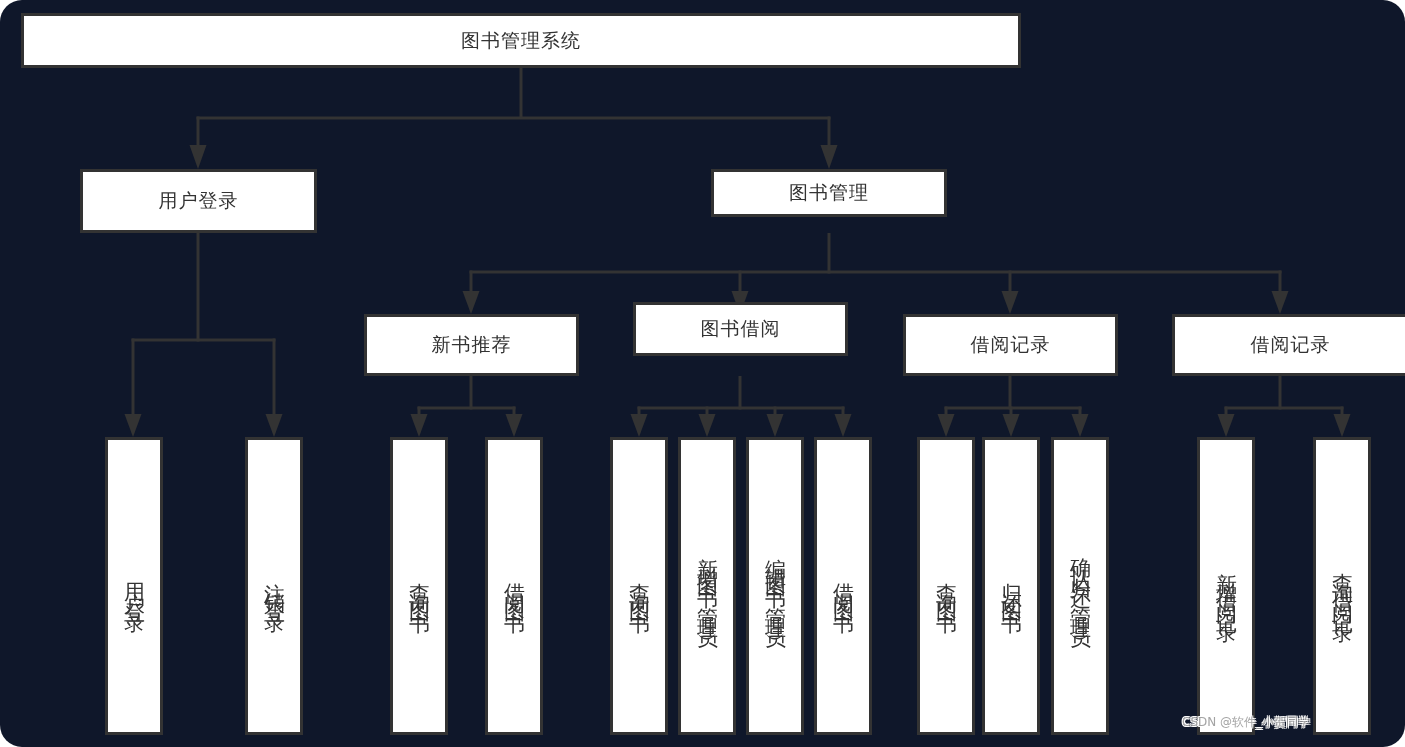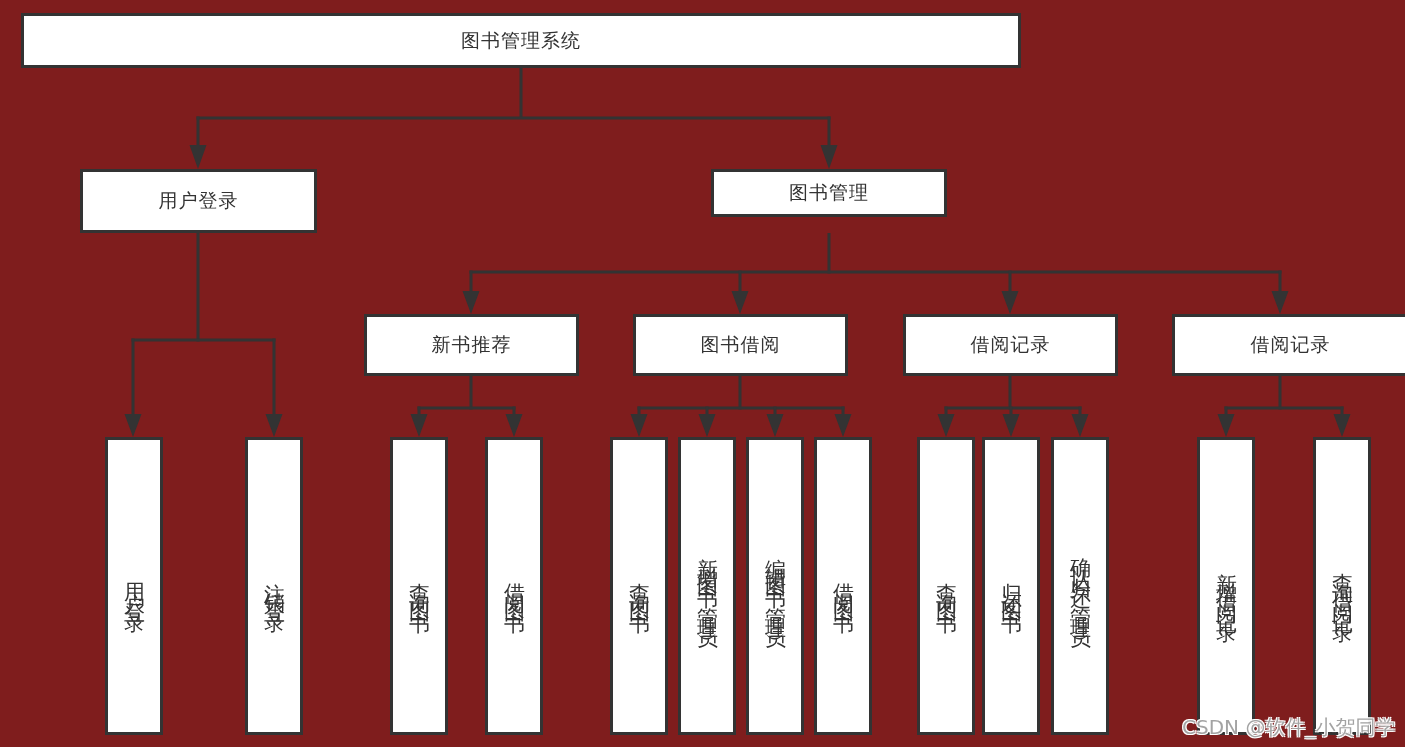--- a/index.html
+++ b/index.html
@@ -1,21 +1,22 @@
 <!DOCTYPE html>
 <html><head>
 <meta charset="utf-8">
 <style>
   html,body{margin:0;padding:0;background:#ffffff;}
   body{font-family:"DejaVu Sans","Liberation Sans",sans-serif;}
   .canvas{
     position:relative;
     width:1405px;height:747px;
-    background:#7f1d1d;
+    background:#0f172a;
     overflow:hidden;
+    border-radius:22px;
   }
   .connectors{position:absolute;left:0;top:0;z-index:0;}
   .ln{stroke:#333333;stroke-width:3;fill:none;}
   .ar{fill:#333333;stroke:none;}
   .box{
     position:absolute;
     box-sizing:border-box;
     background:#ffffff;
     border:3px solid #333333;
     color:#333333;
@@ -28,21 +29,21 @@
   .vbox{
     writing-mode:vertical-rl;
     text-orientation:mixed;
     font-size:21px;
     letter-spacing:10px;
     line-height:1;
   }
   .watermark{
     position:absolute;
     left:1182px;top:714px;
-    font-size:20px;
+    font-size:12px;
     color:#a3a3a3;
     z-index:3;
     white-space:nowrap;
     text-shadow:-1px -1px 0 #ffffff,1px -1px 0 #ffffff,-1px 1px 0 #ffffff,1px 1px 0 #ffffff;
   }
 </style>
 </head>
 <body>
 
 <div class="canvas">
@@ -122,21 +123,21 @@
       <polygon class="ar" points="1333.5,414 1350.5,414 1342,437"></polygon>
     </g>
   </svg>
 
   <div class="box root-box" style="left:21px;top:13px;width:1000px;height:55px;">图书管理系统</div>
 
   <div class="box hbox" style="left:80px;top:169px;width:237px;height:64px;">用户登录</div>
   <div class="box hbox" style="left:711px;top:169px;width:236px;height:48px;">图书管理</div>
 
   <div class="box hbox" style="left:364px;top:314px;width:215px;height:62px;">新书推荐</div>
-  <div class="box hbox" style="left:633px;top:314px;width:215px;height:62px;">图书借阅</div>
+  <div class="box hbox" style="left:633px;top:302px;width:215px;height:54px;">图书借阅</div>
   <div class="box hbox" style="left:903px;top:314px;width:215px;height:62px;">借阅记录</div>
   <div class="box hbox" style="left:1172px;top:314px;width:237px;height:62px;">借阅记录</div>
 
   <div class="box vbox" style="left:105px;top:437px;width:58px;height:298px;">用户登录</div>
   <div class="box vbox" style="left:245px;top:437px;width:58px;height:298px;">注销登录</div>
 
   <div class="box vbox" style="left:390px;top:437px;width:58px;height:298px;">查询图书</div>
   <div class="box vbox" style="left:485px;top:437px;width:58px;height:298px;">借阅图书</div>
 
   <div class="box vbox" style="left:610px;top:437px;width:58px;height:298px;">查询图书</div>

